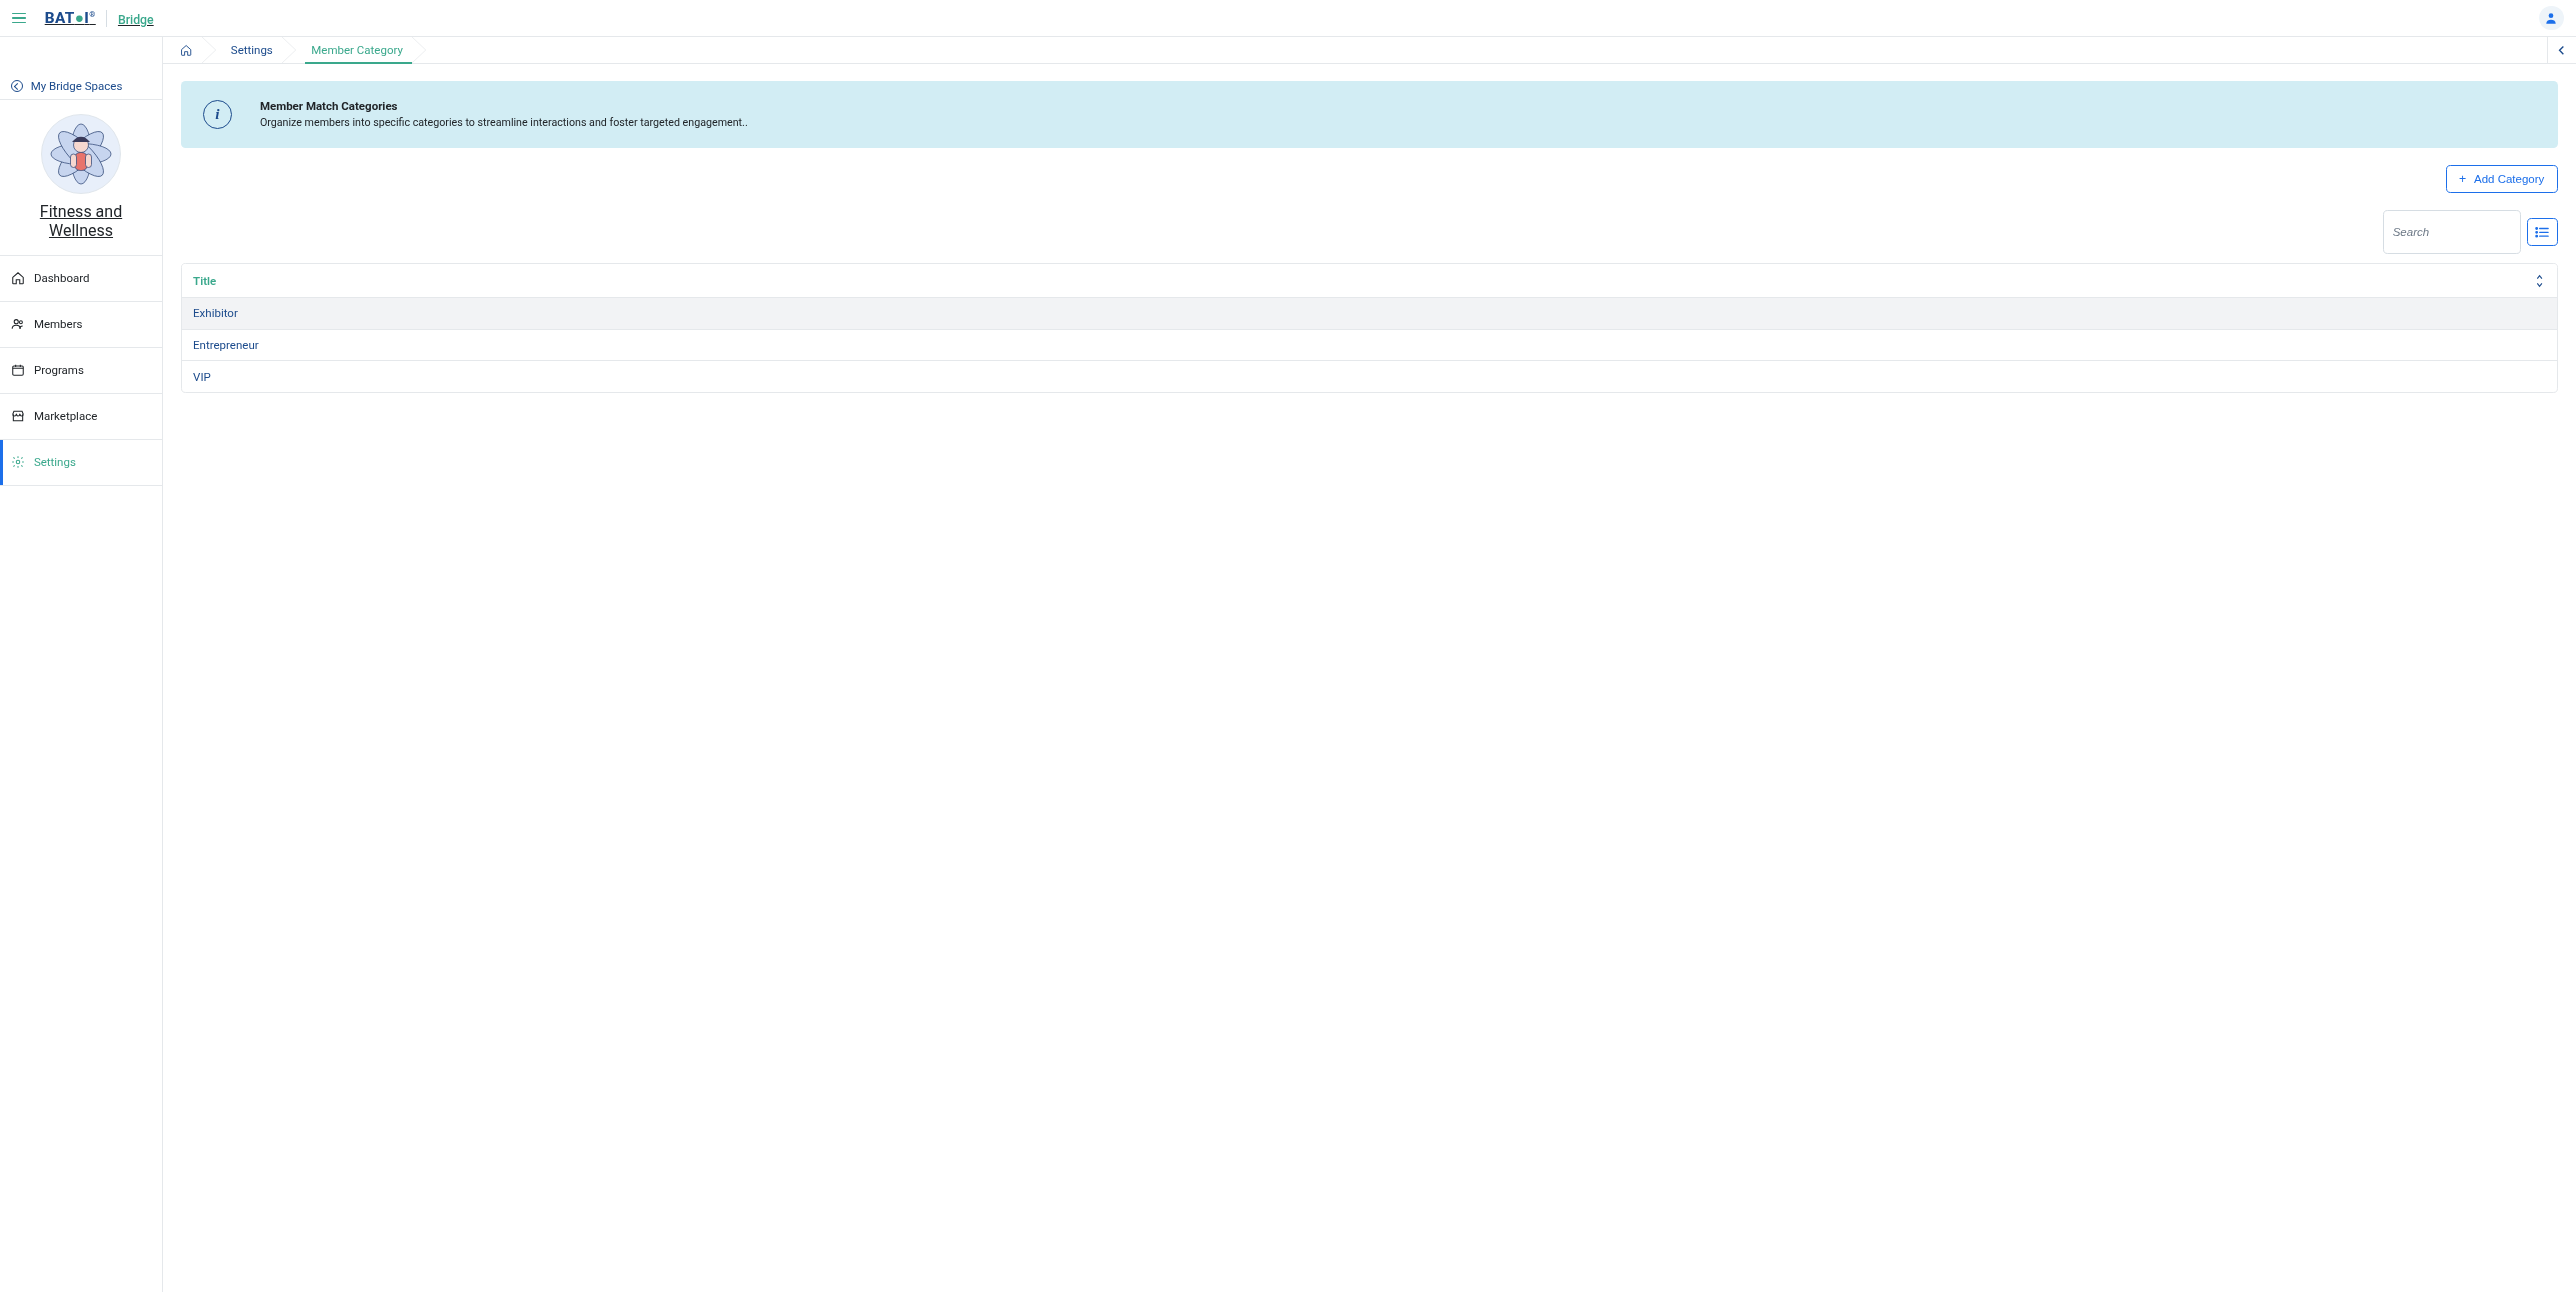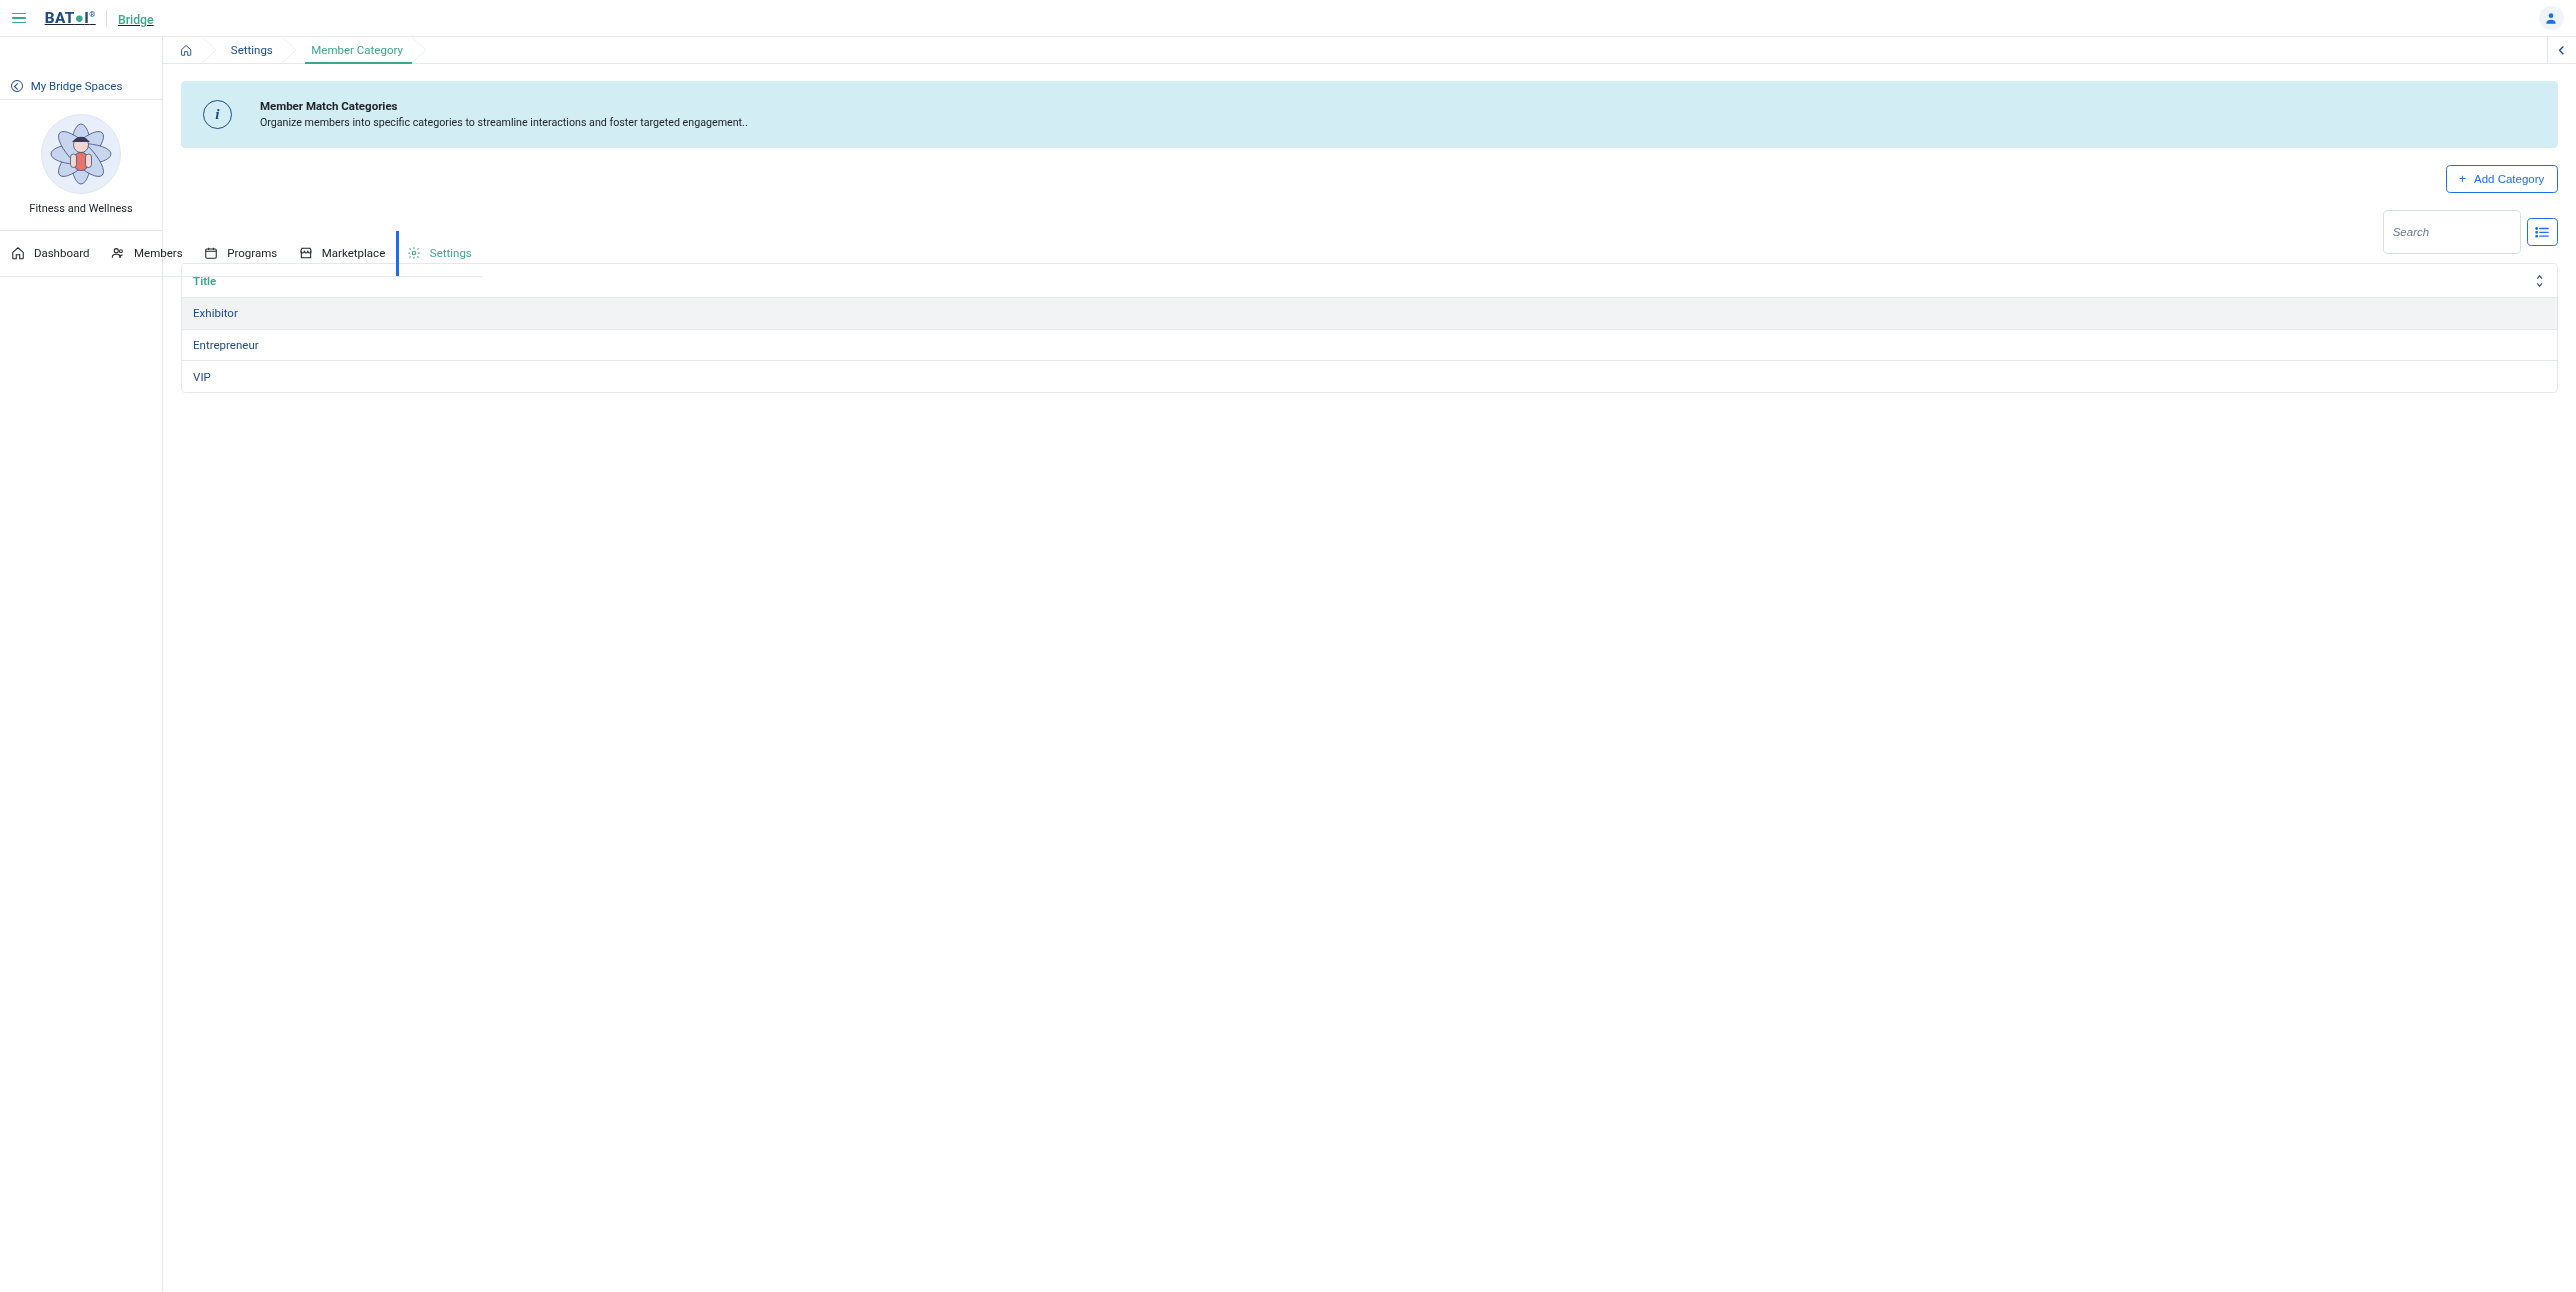--- a/index.html
+++ b/index.html
@@ -82,23 +82,23 @@
   .workspace-img {
     width: 80px; height: 80px; border-radius: 50%;
     margin: 0 auto 7.7px;
     background: radial-gradient(circle at 50% 55%, #fde7e5 0 28%, transparent 28%),
                 radial-gradient(circle at 50% 50%, #e8effa 0 100%);
     position: relative;
     overflow: hidden;
     border: 0.8px solid #e0e6ec;
   }
   .workspace-img svg { width: 100%; height: 100%; }
-  .workspace-name { font-size: 11px; color: #212529; }
-
-  .nav { display: flex; flex-direction: row; }
+  .workspace-name { font-size: 16px; color: #212529; text-decoration: underline; }
+
+  .nav { display: flex; flex-direction: column; }
   .nav-item {
     display: flex; align-items: center;
     padding: 0 10.7px;
     height: 46px;
     border-bottom: 0.8px solid #e5e8eb;
     cursor: pointer;
     font-size: 11.5px;
     color: #212529;
     position: relative;
   }

